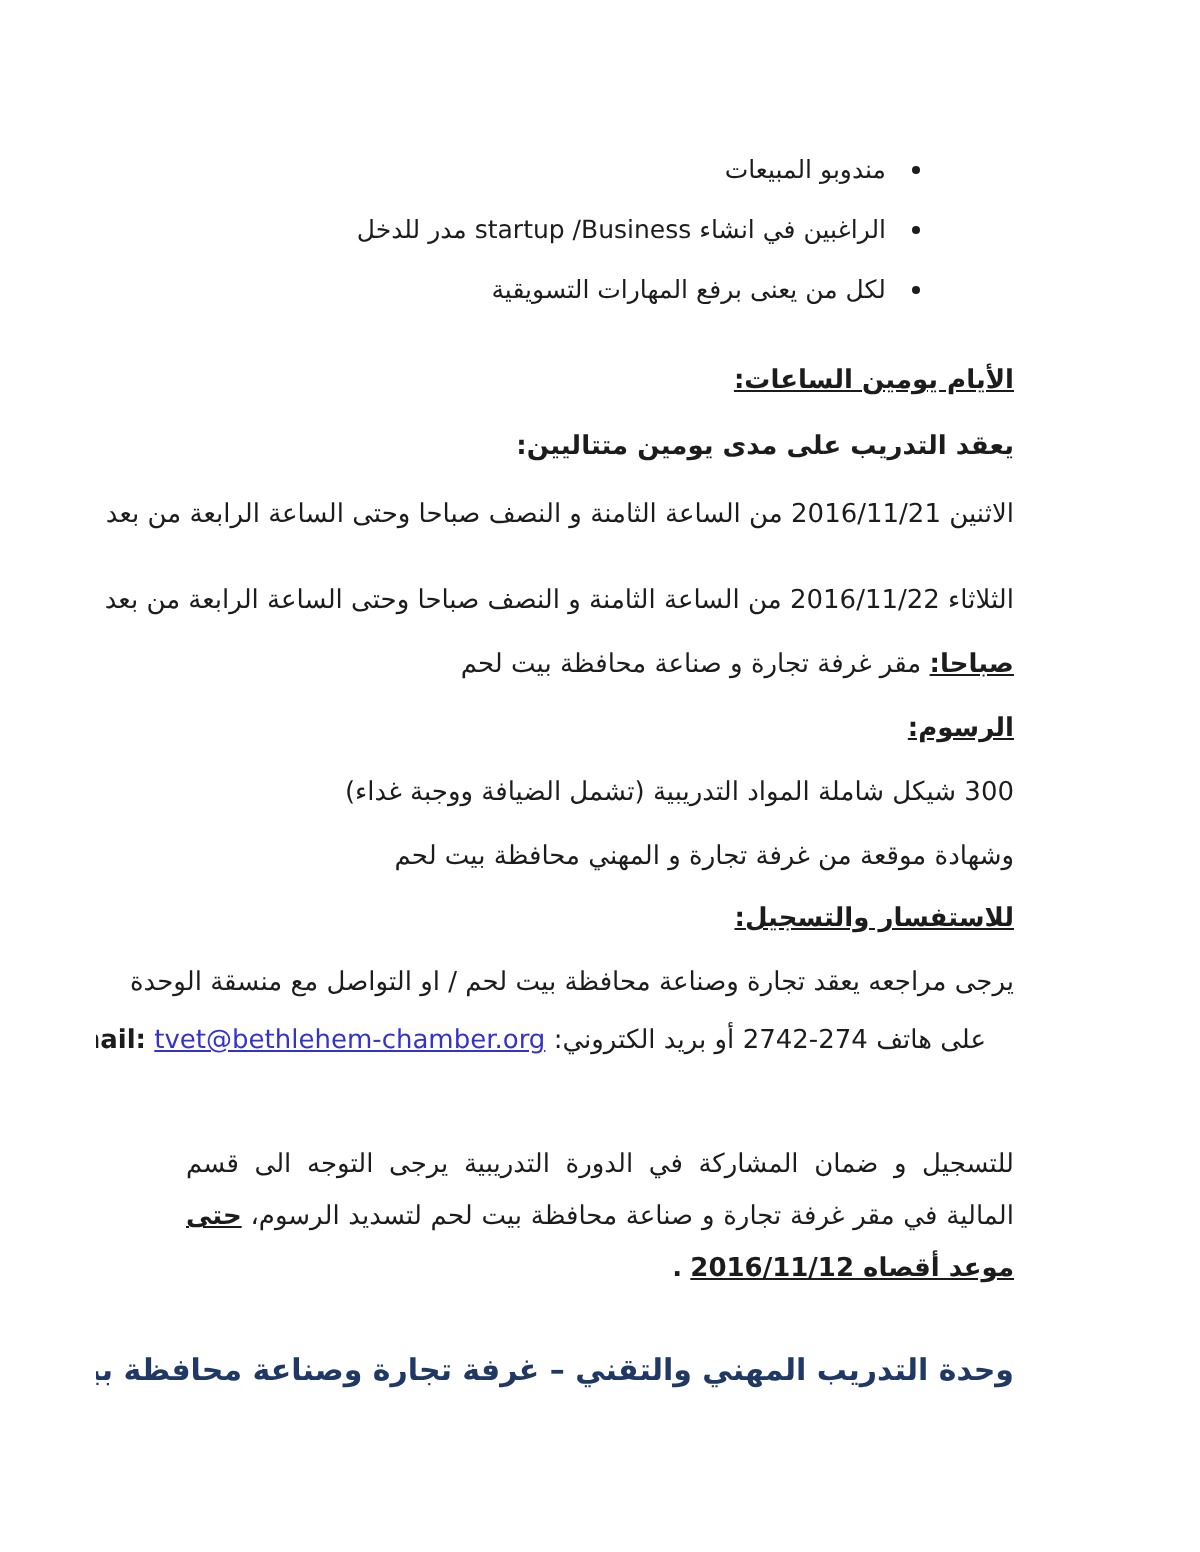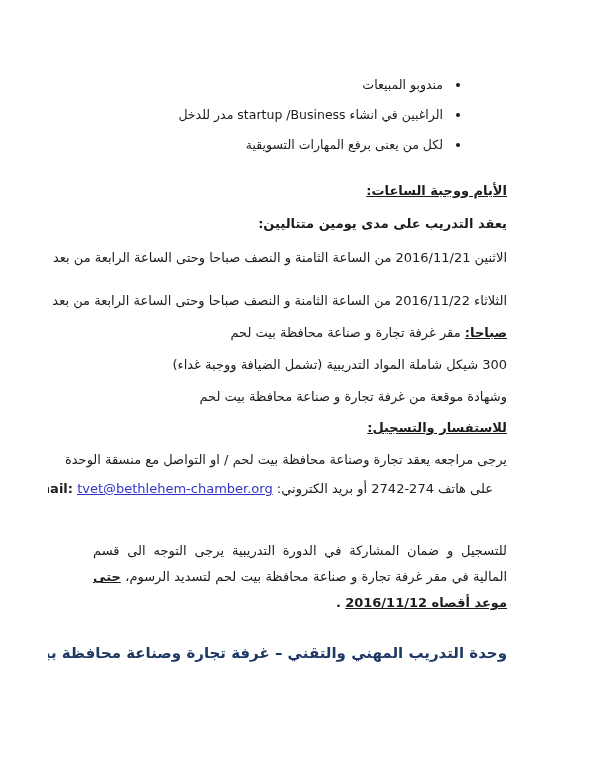--- a/index.html
+++ b/index.html
@@ -65,37 +65,38 @@
 <body>
 
 <div class="page" style="--link-color: #3333cc; --footer-color: #1f3864; color: rgb(28, 28, 28);">
 
   <ul class="bullets">
     <li>مندوبو المبيعات</li>
     <li>الراغبين في انشاء startup /Business مدر للدخل</li>
     <li>لكل من يعنى برفع المهارات التسويقية</li>
   </ul>
 
-  <p class="para mt-heading heading">الأيام ووجبة الساعات:</p>
+  <p class="para mt-heading heading">الأيام يومين الساعات:</p>
 
   <p class="para mt-18 bold">يعقد التدريب على مدى يومين متتاليين:</p>
 
   <p class="para mt-19">الاثنين 2016/11/21 من الساعة الثامنة و النصف صباحا وحتى الساعة الرابعة من بعد الظهر</p>
 
   <p class="para mt-21">الثلاثاء 2016/11/22 من الساعة الثامنة و النصف صباحا وحتى الساعة الرابعة من بعد الظهر</p>
 
   <p class="para mt-17">
     <span class="heading">صباحا:</span>
     <span>مقر غرفة تجارة و صناعة محافظة بيت لحم</span>
   </p>
 
+  <p class="para mt-17 heading">الرسوم:</p>
 
   <p class="para mt-17">300 شيكل شاملة المواد التدريبية (تشمل الضيافة ووجبة غداء)</p>
 
-  <p class="para mt-17">وشهادة موقعة من غرفة تجارة و صناعة محافظة بيت لحم</p>
+  <p class="para mt-17">وشهادة موقعة من غرفة تجارة و المهني محافظة بيت لحم</p>
 
   <p class="para mt-16 heading">للاستفسار والتسجيل:</p>
 
   <p class="para mt-17">يرجى مراجعه يعقد تجارة وصناعة محافظة بيت لحم / او التواصل مع منسقة الوحدة</p>
 
   <p class="para mt-14 contact-line">
     <span>على هاتف 274-2742 أو بريد الكتروني: </span>
     <span class="email-latin">
       <span class="email-label">Email:</span>
       <a class="email-link" href="#">tvet@bethlehem-chamber.org</a>

